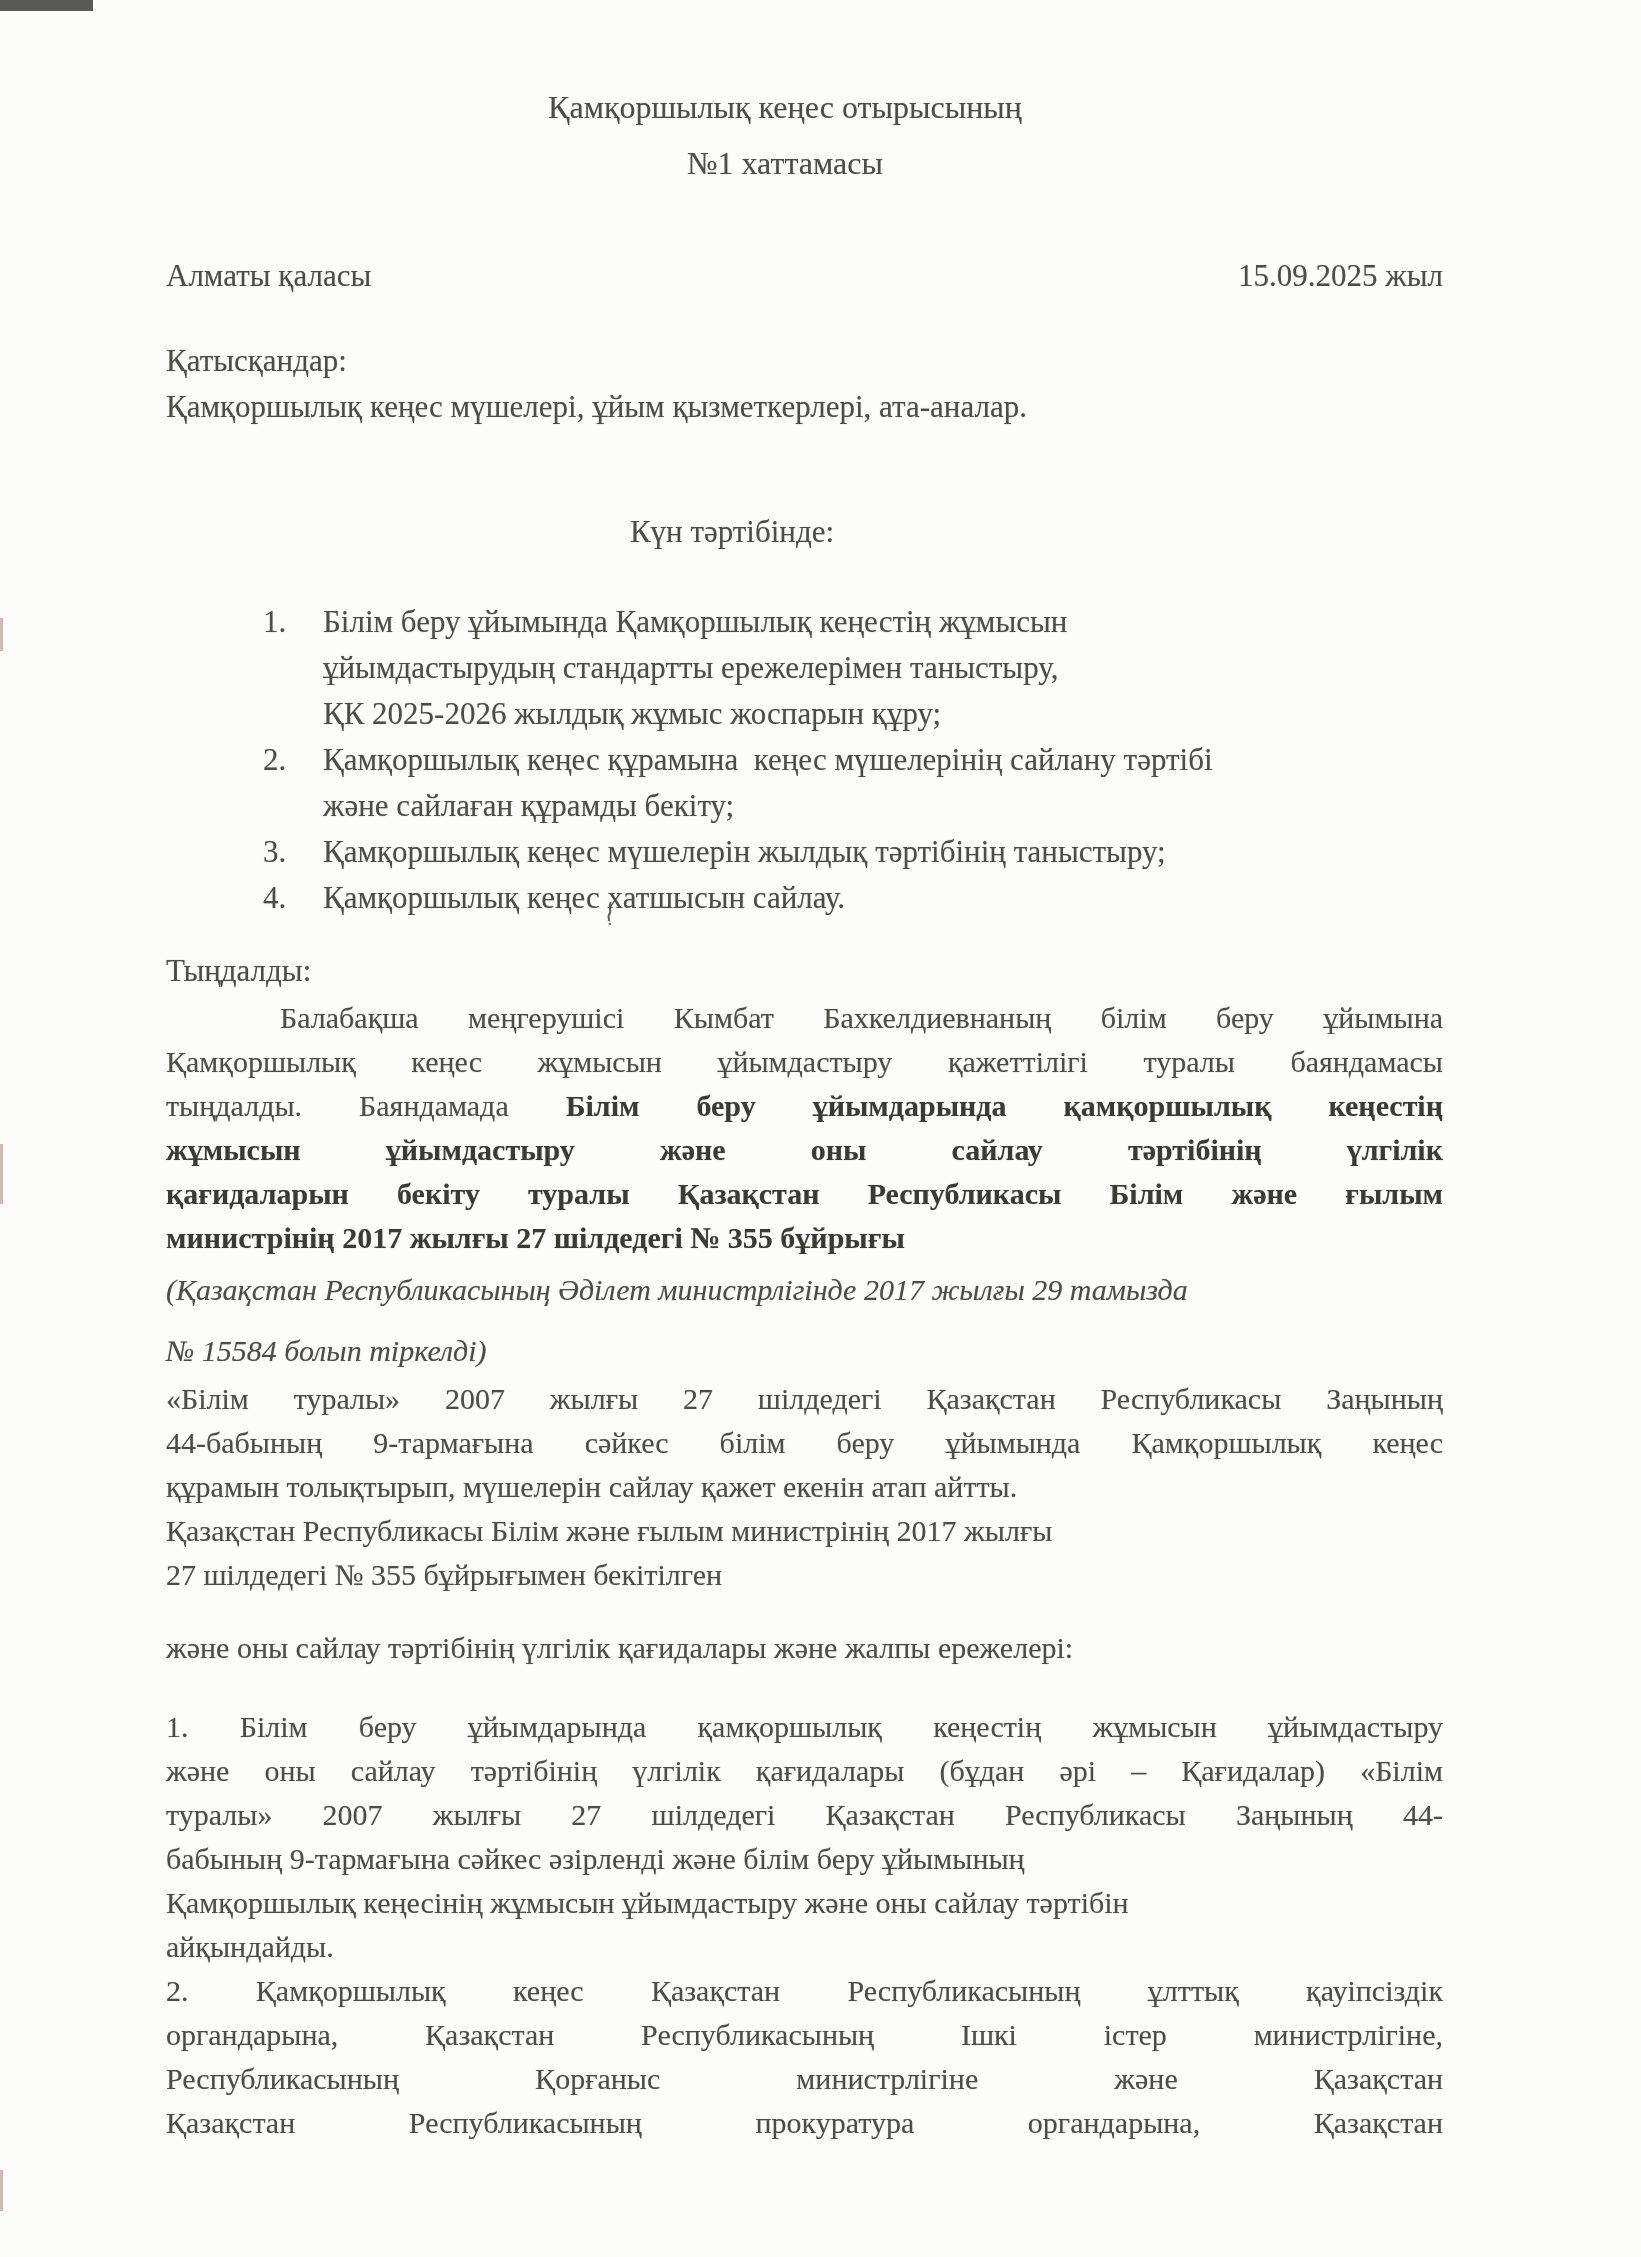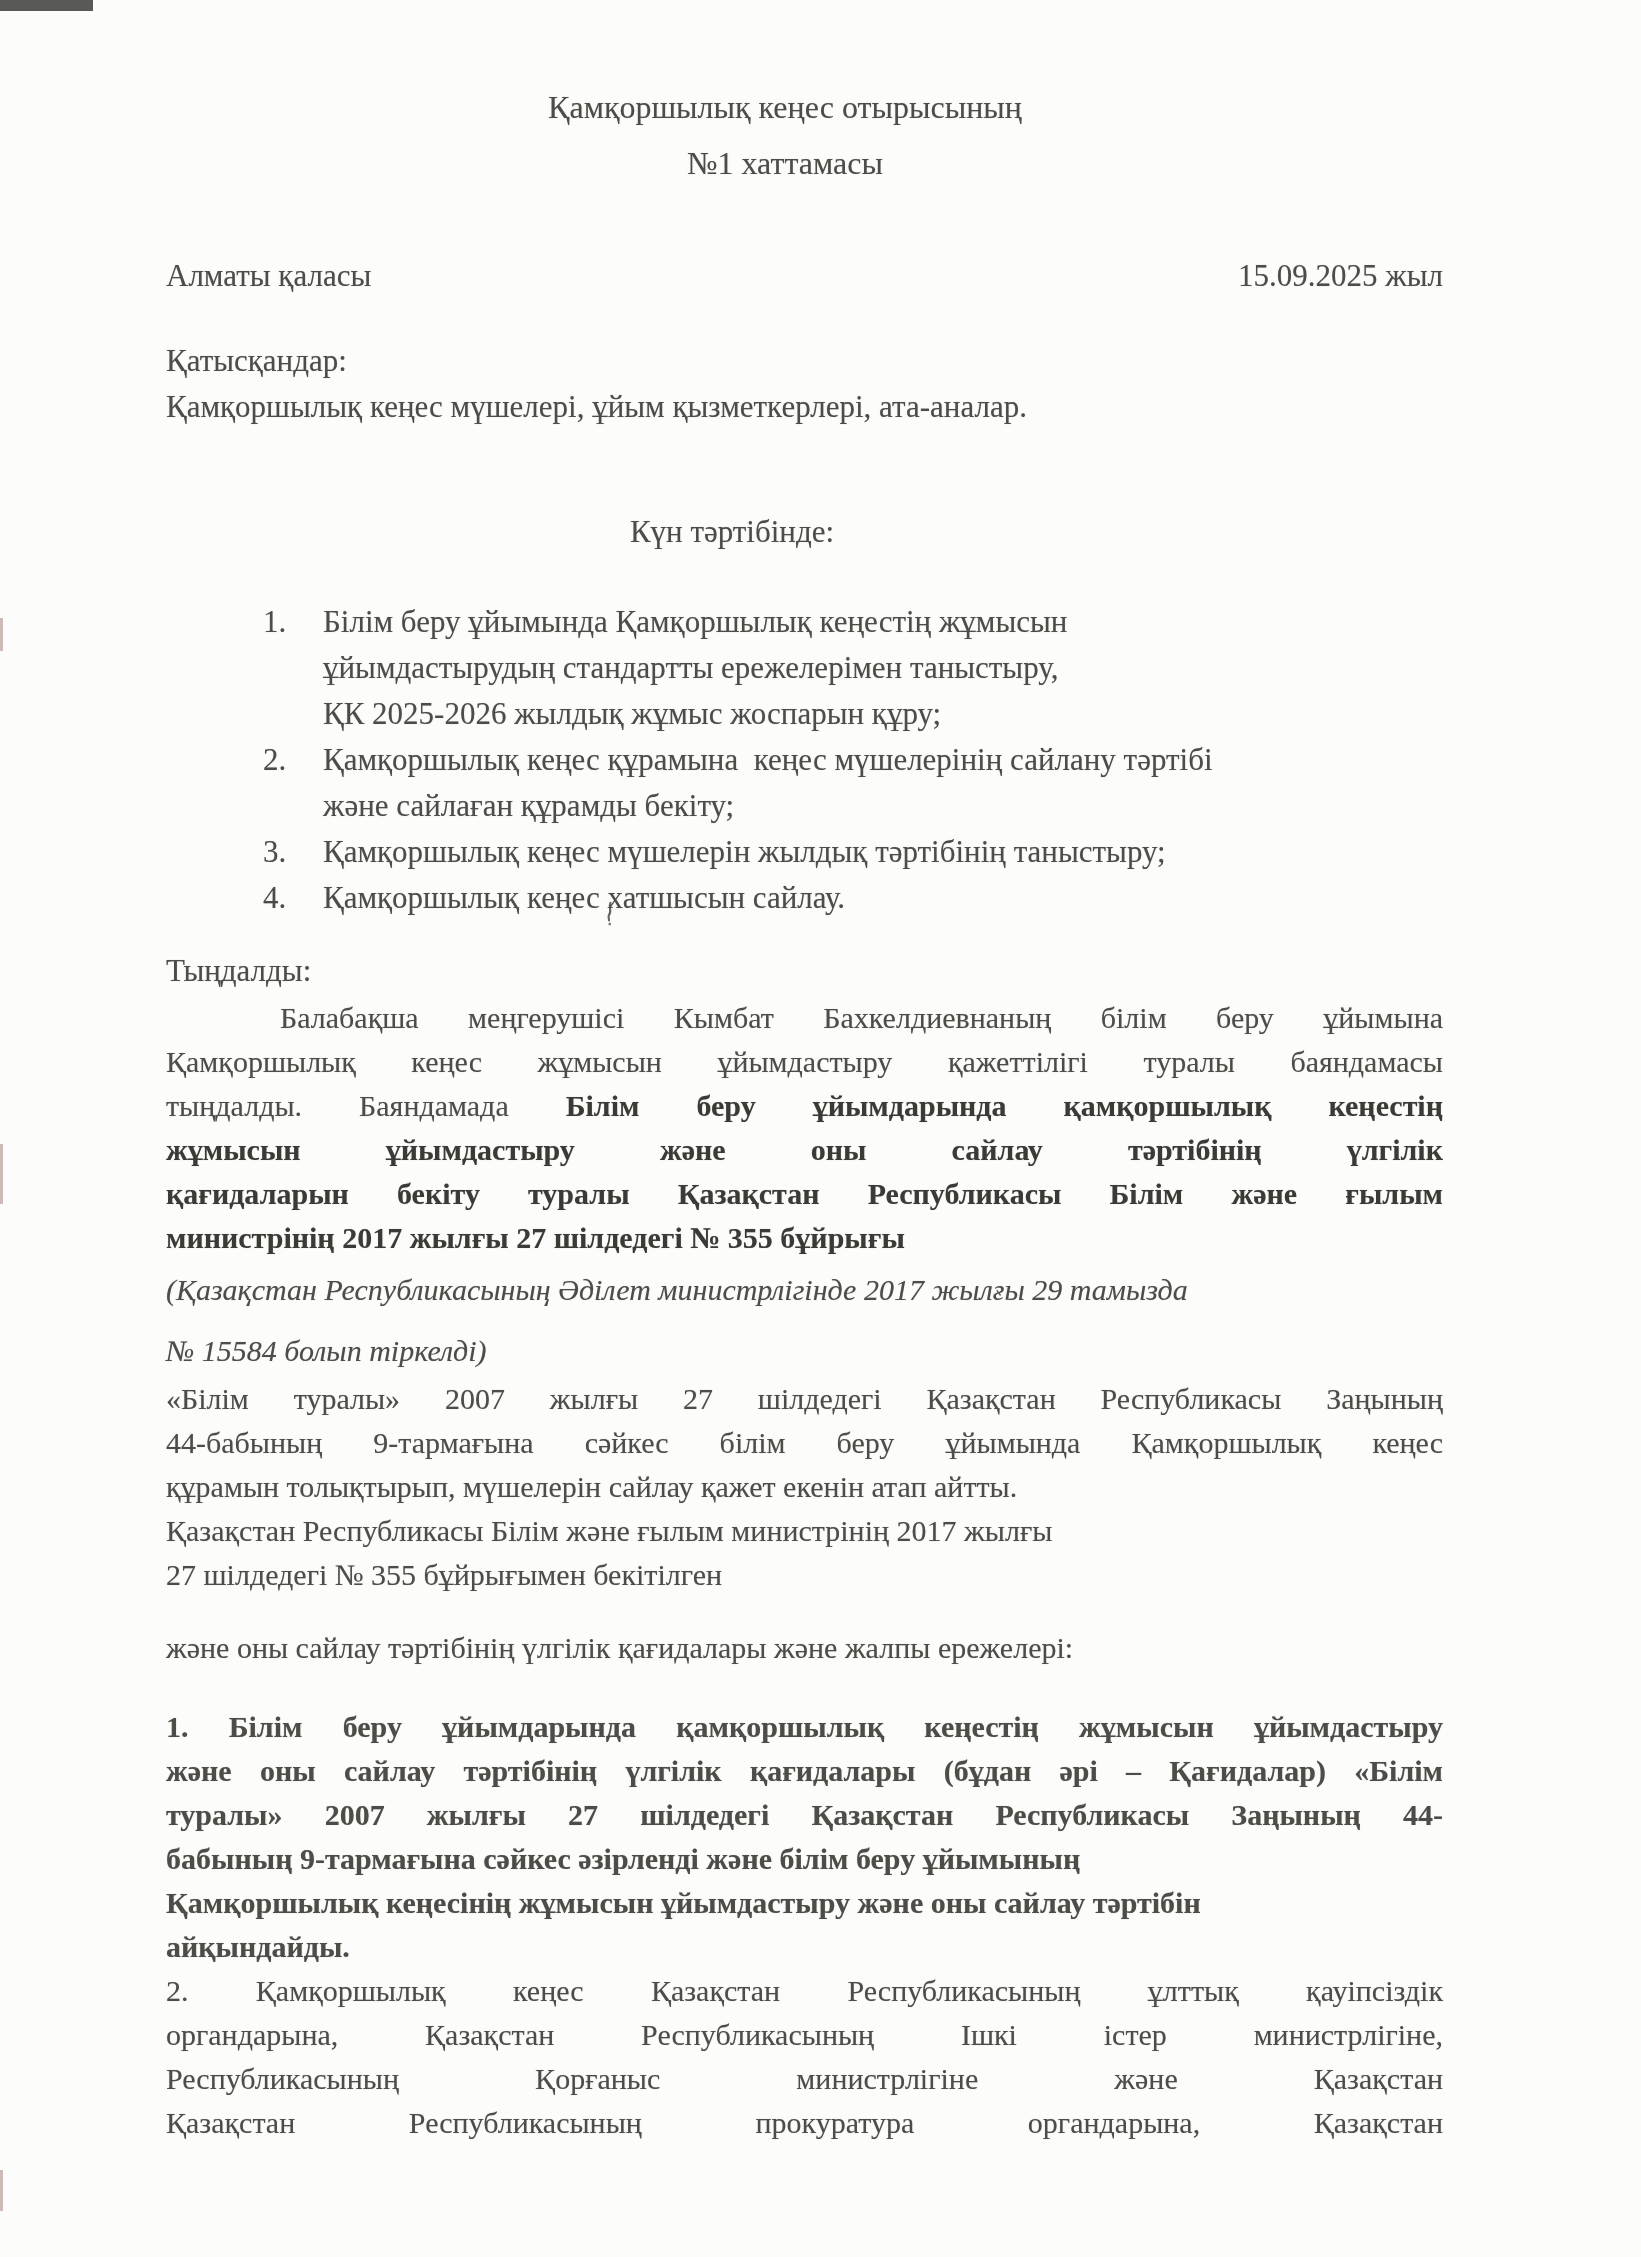--- a/index.html
+++ b/index.html
@@ -32,21 +32,21 @@
   .agenda-num{width:60px;flex:0 0 60px;}
   .agenda-text{flex:1 1 auto;}
   .heard-label{margin-top:27px;font-size:31px;line-height:46px;}
   .heard{margin-top:1.9px;}
   .heard .first{padding-left:114px;}
   .registration{margin-top:7.7px;font-style:italic;}
   .registration .r2{margin-top:17.4px;}
   .law{margin-top:3.9px;}
   .rules{margin-top:29px;}
   .rules .r2{margin-top:13.5px;}
-  .clause1{margin-top:35px;font-weight:bold;}
+  .clause1{margin-top:35px;}
   .clause2{margin-top:0;}
   
   .corner-bar{position:absolute;left:0;top:0;width:93px;height:10.6px;background:#3c3c3a;opacity:.85;}
   .ink-smudge{position:absolute;left:603px;top:901px;}
   .edge-mark{position:absolute;left:0;width:2.9px;background:rgba(128,62,52,.35);}
   .edge-mark.m1{top:618px;height:33px;}
   .edge-mark.m2{top:1144px;height:60px;}
   .edge-mark.m3{top:2170px;height:41px;}
 </style>
 </head>

